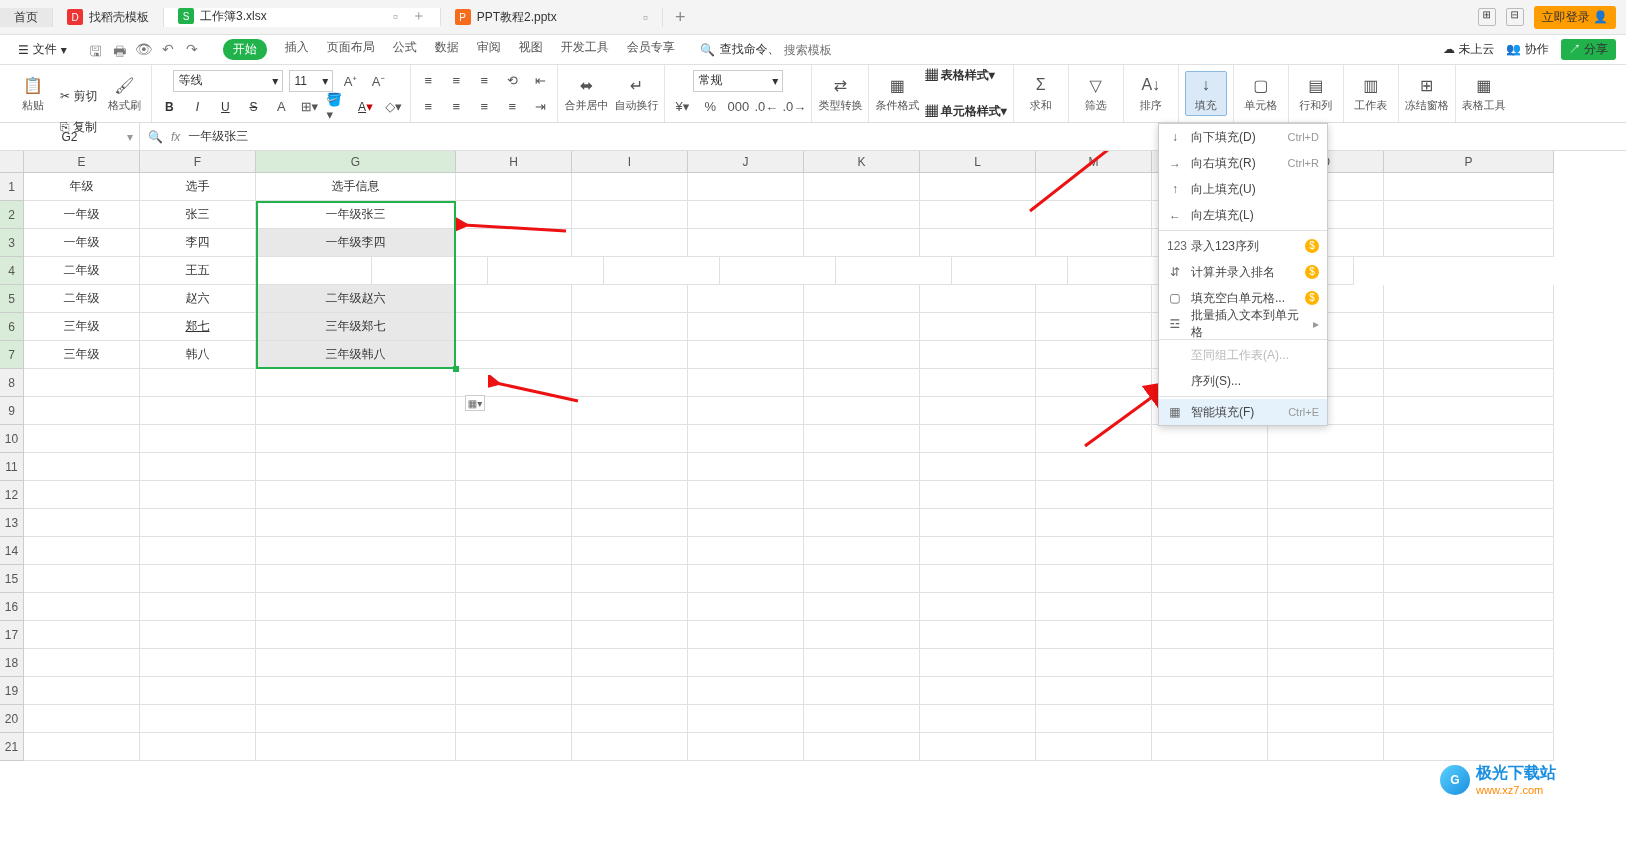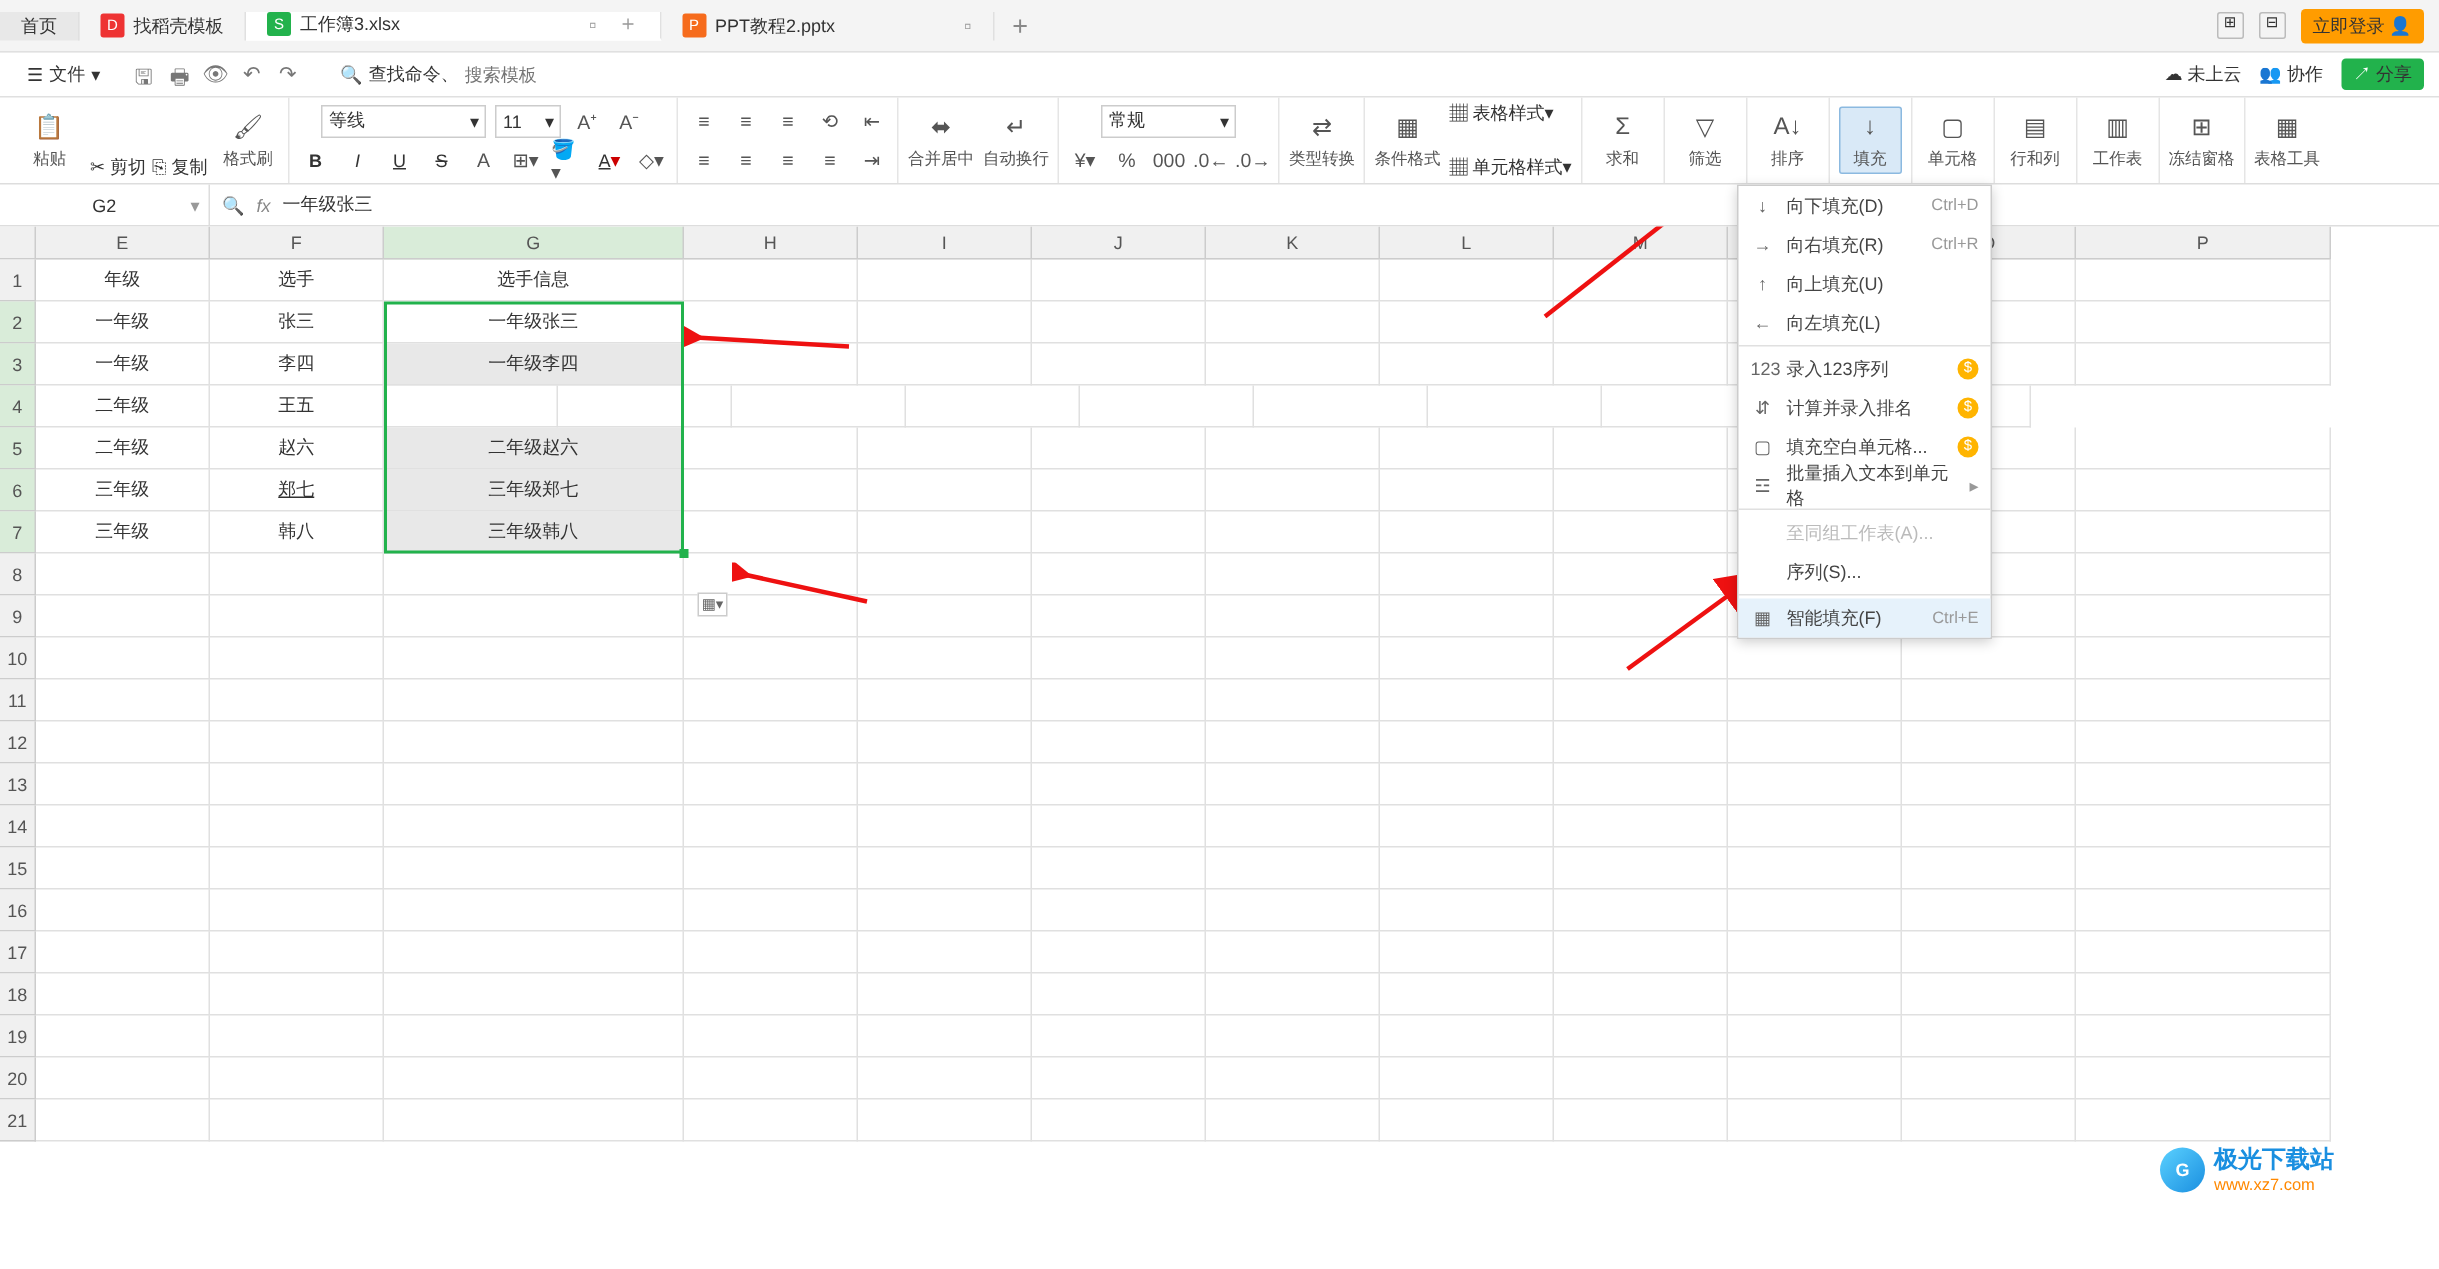--- a/index.html
+++ b/index.html
@@ -102,38 +102,49 @@
 
 <div class="menubar">
   <div class="file-btn">☰ <span>文件</span> ▾</div>
   <div class="qat">
     <span>🖫</span>
     <span>🖶</span>
     <span>👁</span>
     <span>↶</span>
     <span>↷</span>
   </div>
+  <div class="menus">
+    <span class="menu-item active">开始</span>
+    <span class="menu-item">插入</span>
+    <span class="menu-item">页面布局</span>
+    <span class="menu-item">公式</span>
+    <span class="menu-item">数据</span>
+    <span class="menu-item">审阅</span>
+    <span class="menu-item">视图</span>
+    <span class="menu-item">开发工具</span>
+    <span class="menu-item">会员专享</span>
+  </div>
   <div class="search">
     🔍 <span>查找命令、</span><input placeholder="搜索模板" style="">
   </div>
   <div class="right">
     <span>☁ <span>未上云</span></span>
     <span>👥 <span>协作</span></span>
     <span class="share">↗ <span>分享</span></span>
   </div>
 </div>
 
 <div class="ribbon">
   <div class="rgroup">
     <div class="row">
       <div class="bigbtn">
           <div class="ic">📋</div>
           <div class="tx">粘贴</div>
         </div>
-      <div style="display:flex;flex-direction:row;gap:4px;margin-top:36px;">
+      <div style="display:flex;flex-direction:column;gap:14px;margin-top:36px;">
         <span>✂ <span>剪切</span></span>
         <span>⎘ <span>复制</span></span>
       </div>
       <div class="bigbtn">
           <div class="ic">🖌</div>
           <div class="tx">格式刷</div>
         </div>
     </div>
   </div>
   <div class="rgroup">
@@ -217,21 +228,21 @@
         <div class="ic">⇄</div>
         <div class="tx">类型转换</div>
       </div>
     </div>
   <div class="rgroup">
     <div class="row">
       <div class="bigbtn">
           <div class="ic">▦</div>
           <div class="tx">条件格式</div>
         </div>
-      <div style="display:flex;flex-direction:column;gap:19px;">
+      <div style="display:flex;flex-direction:column;gap:19px;font-weight:bold;">
         <span>▦ <span>表格样式</span>▾</span>
         <span>▦ <span>单元格样式</span>▾</span>
       </div>
     </div>
   </div>
   <div class="rgroup">
       <div class="bigbtn">
         <div class="ic">Σ</div>
         <div class="tx">求和</div>
       </div>

